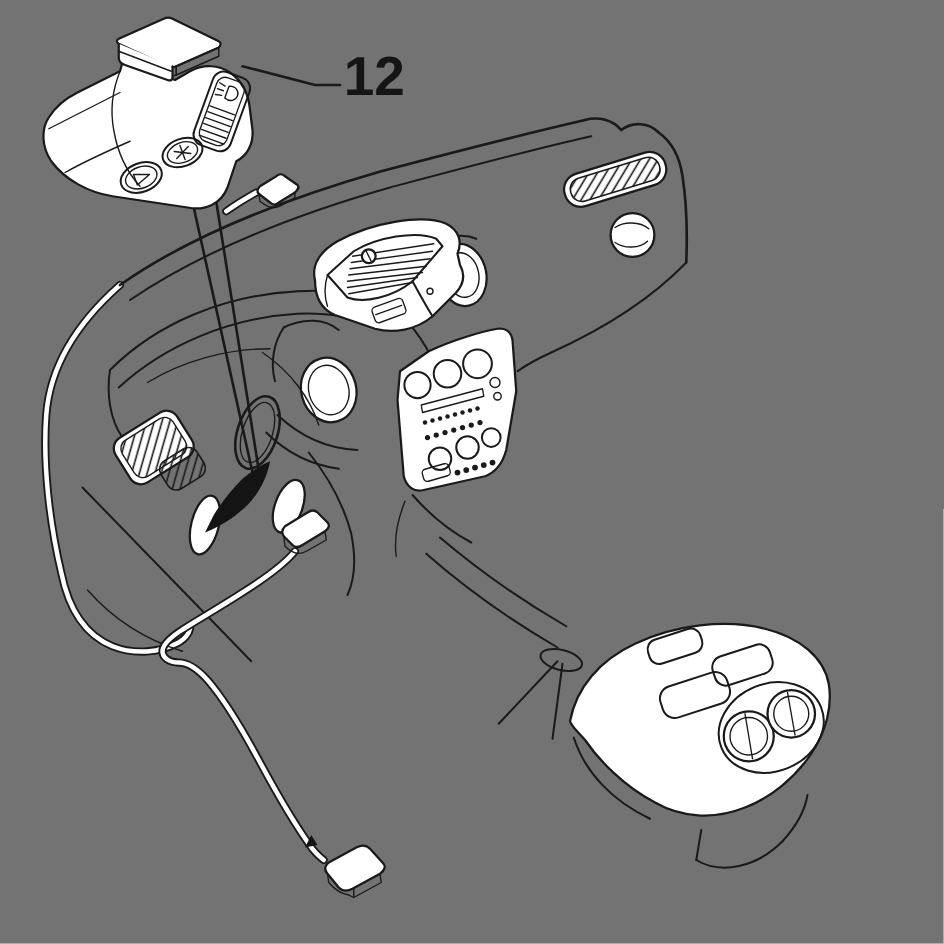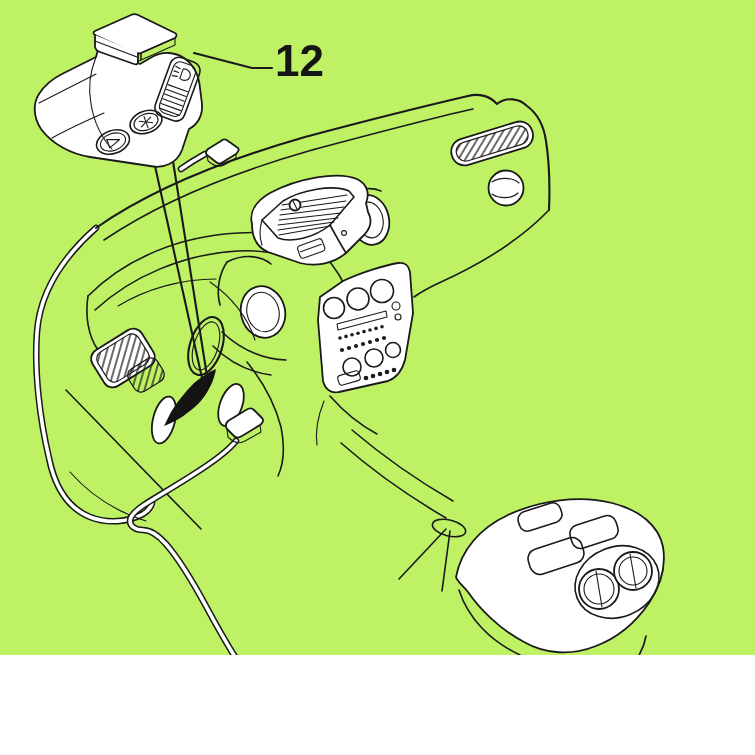--- a/index.html
+++ b/index.html
@@ -1,19 +1,19 @@
 <!DOCTYPE html>
 <html><head>
 <meta charset="utf-8">
 <style>
   html,body { margin:0; padding:0; background:#ffffff; }
   .stage {
     position:relative;
-    width:755px; height:655px;
-    background:#bef264;
+    width:755px; height:755px;
+    background:#737373;
     overflow:hidden;
     font-family:"Liberation Sans", sans-serif;
   }
   svg { position:absolute; inset:0; }
   .ln  { fill:none; stroke:#1a1a1a; stroke-width:1.6; stroke-linecap:round; stroke-linejoin:round; }
   .ln2 { fill:none; stroke:#1a1a1a; stroke-width:2.1; stroke-linecap:round; stroke-linejoin:round; }
   .thin{ fill:none; stroke:#1a1a1a; stroke-width:1.1; stroke-linecap:round; stroke-linejoin:round; }
   .wfill { fill:#ffffff; stroke:#1a1a1a; stroke-width:1.8; stroke-linecap:round; stroke-linejoin:round; }
   .dbl-under { fill:none; stroke:#1a1a1a; stroke-width:6.6; stroke-linecap:round; stroke-linejoin:round; }
   .dbl-over  { fill:none; stroke:#ffffff; stroke-width:3.6; stroke-linecap:round; stroke-linejoin:round; }

